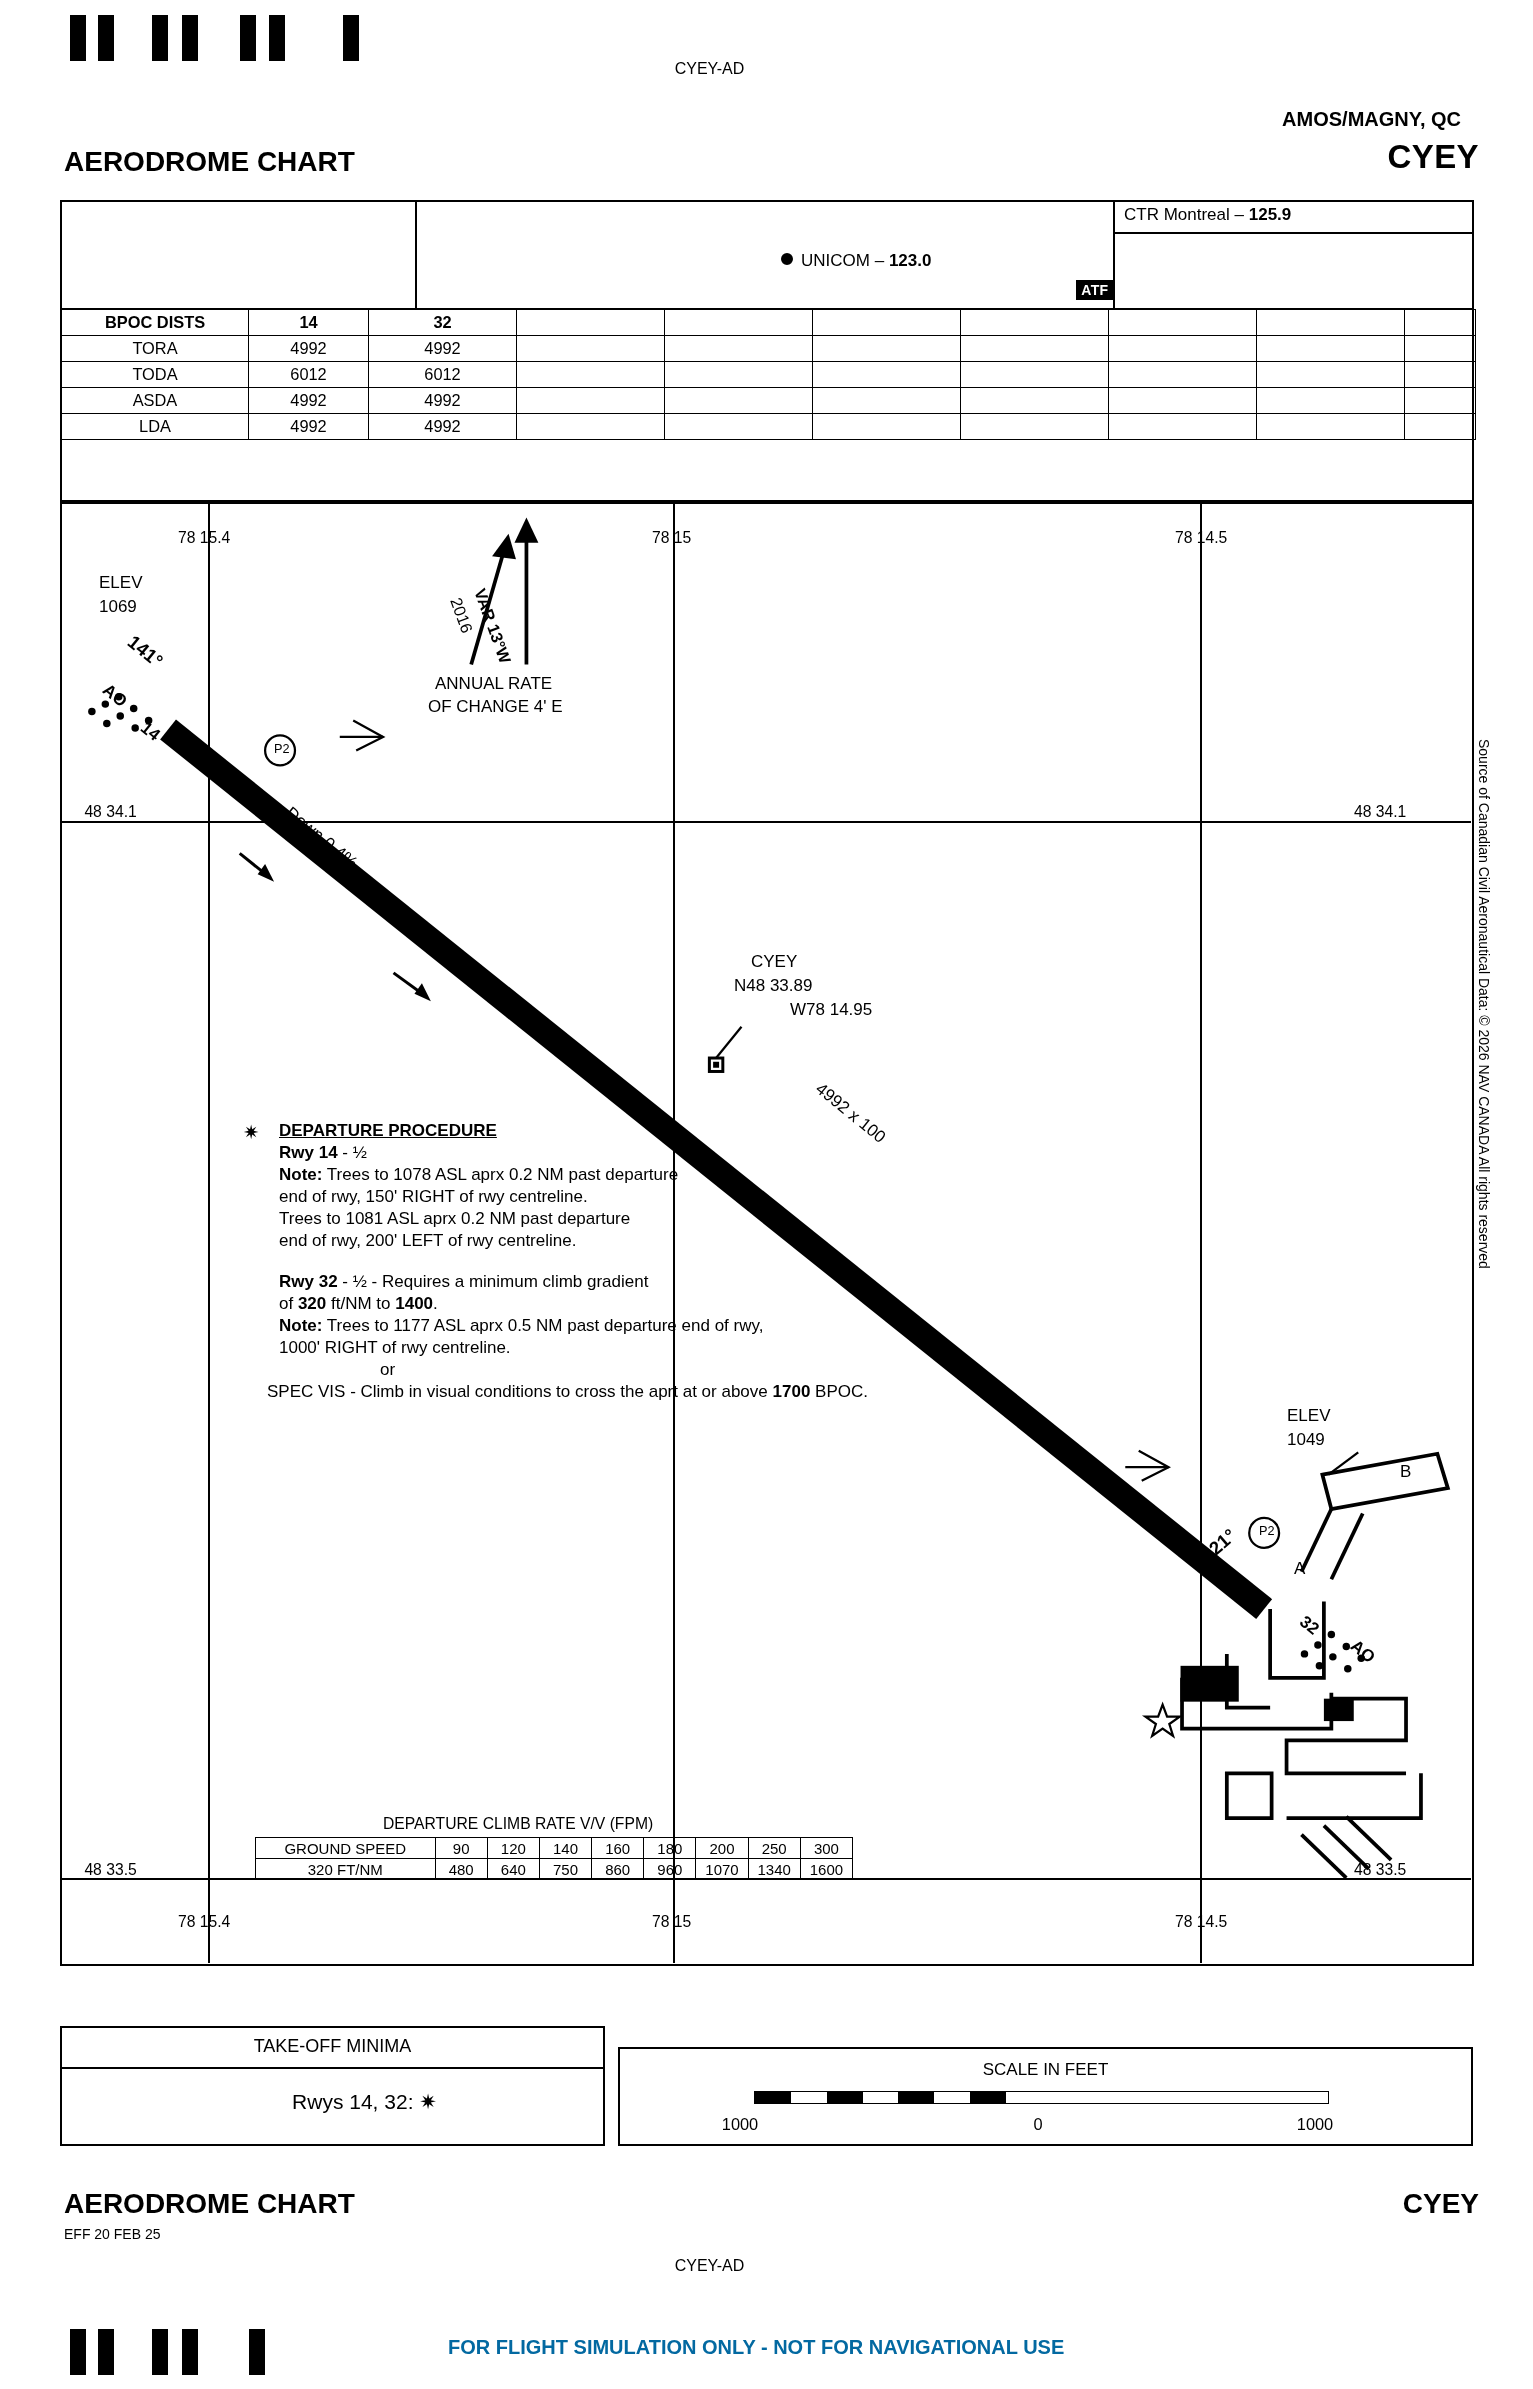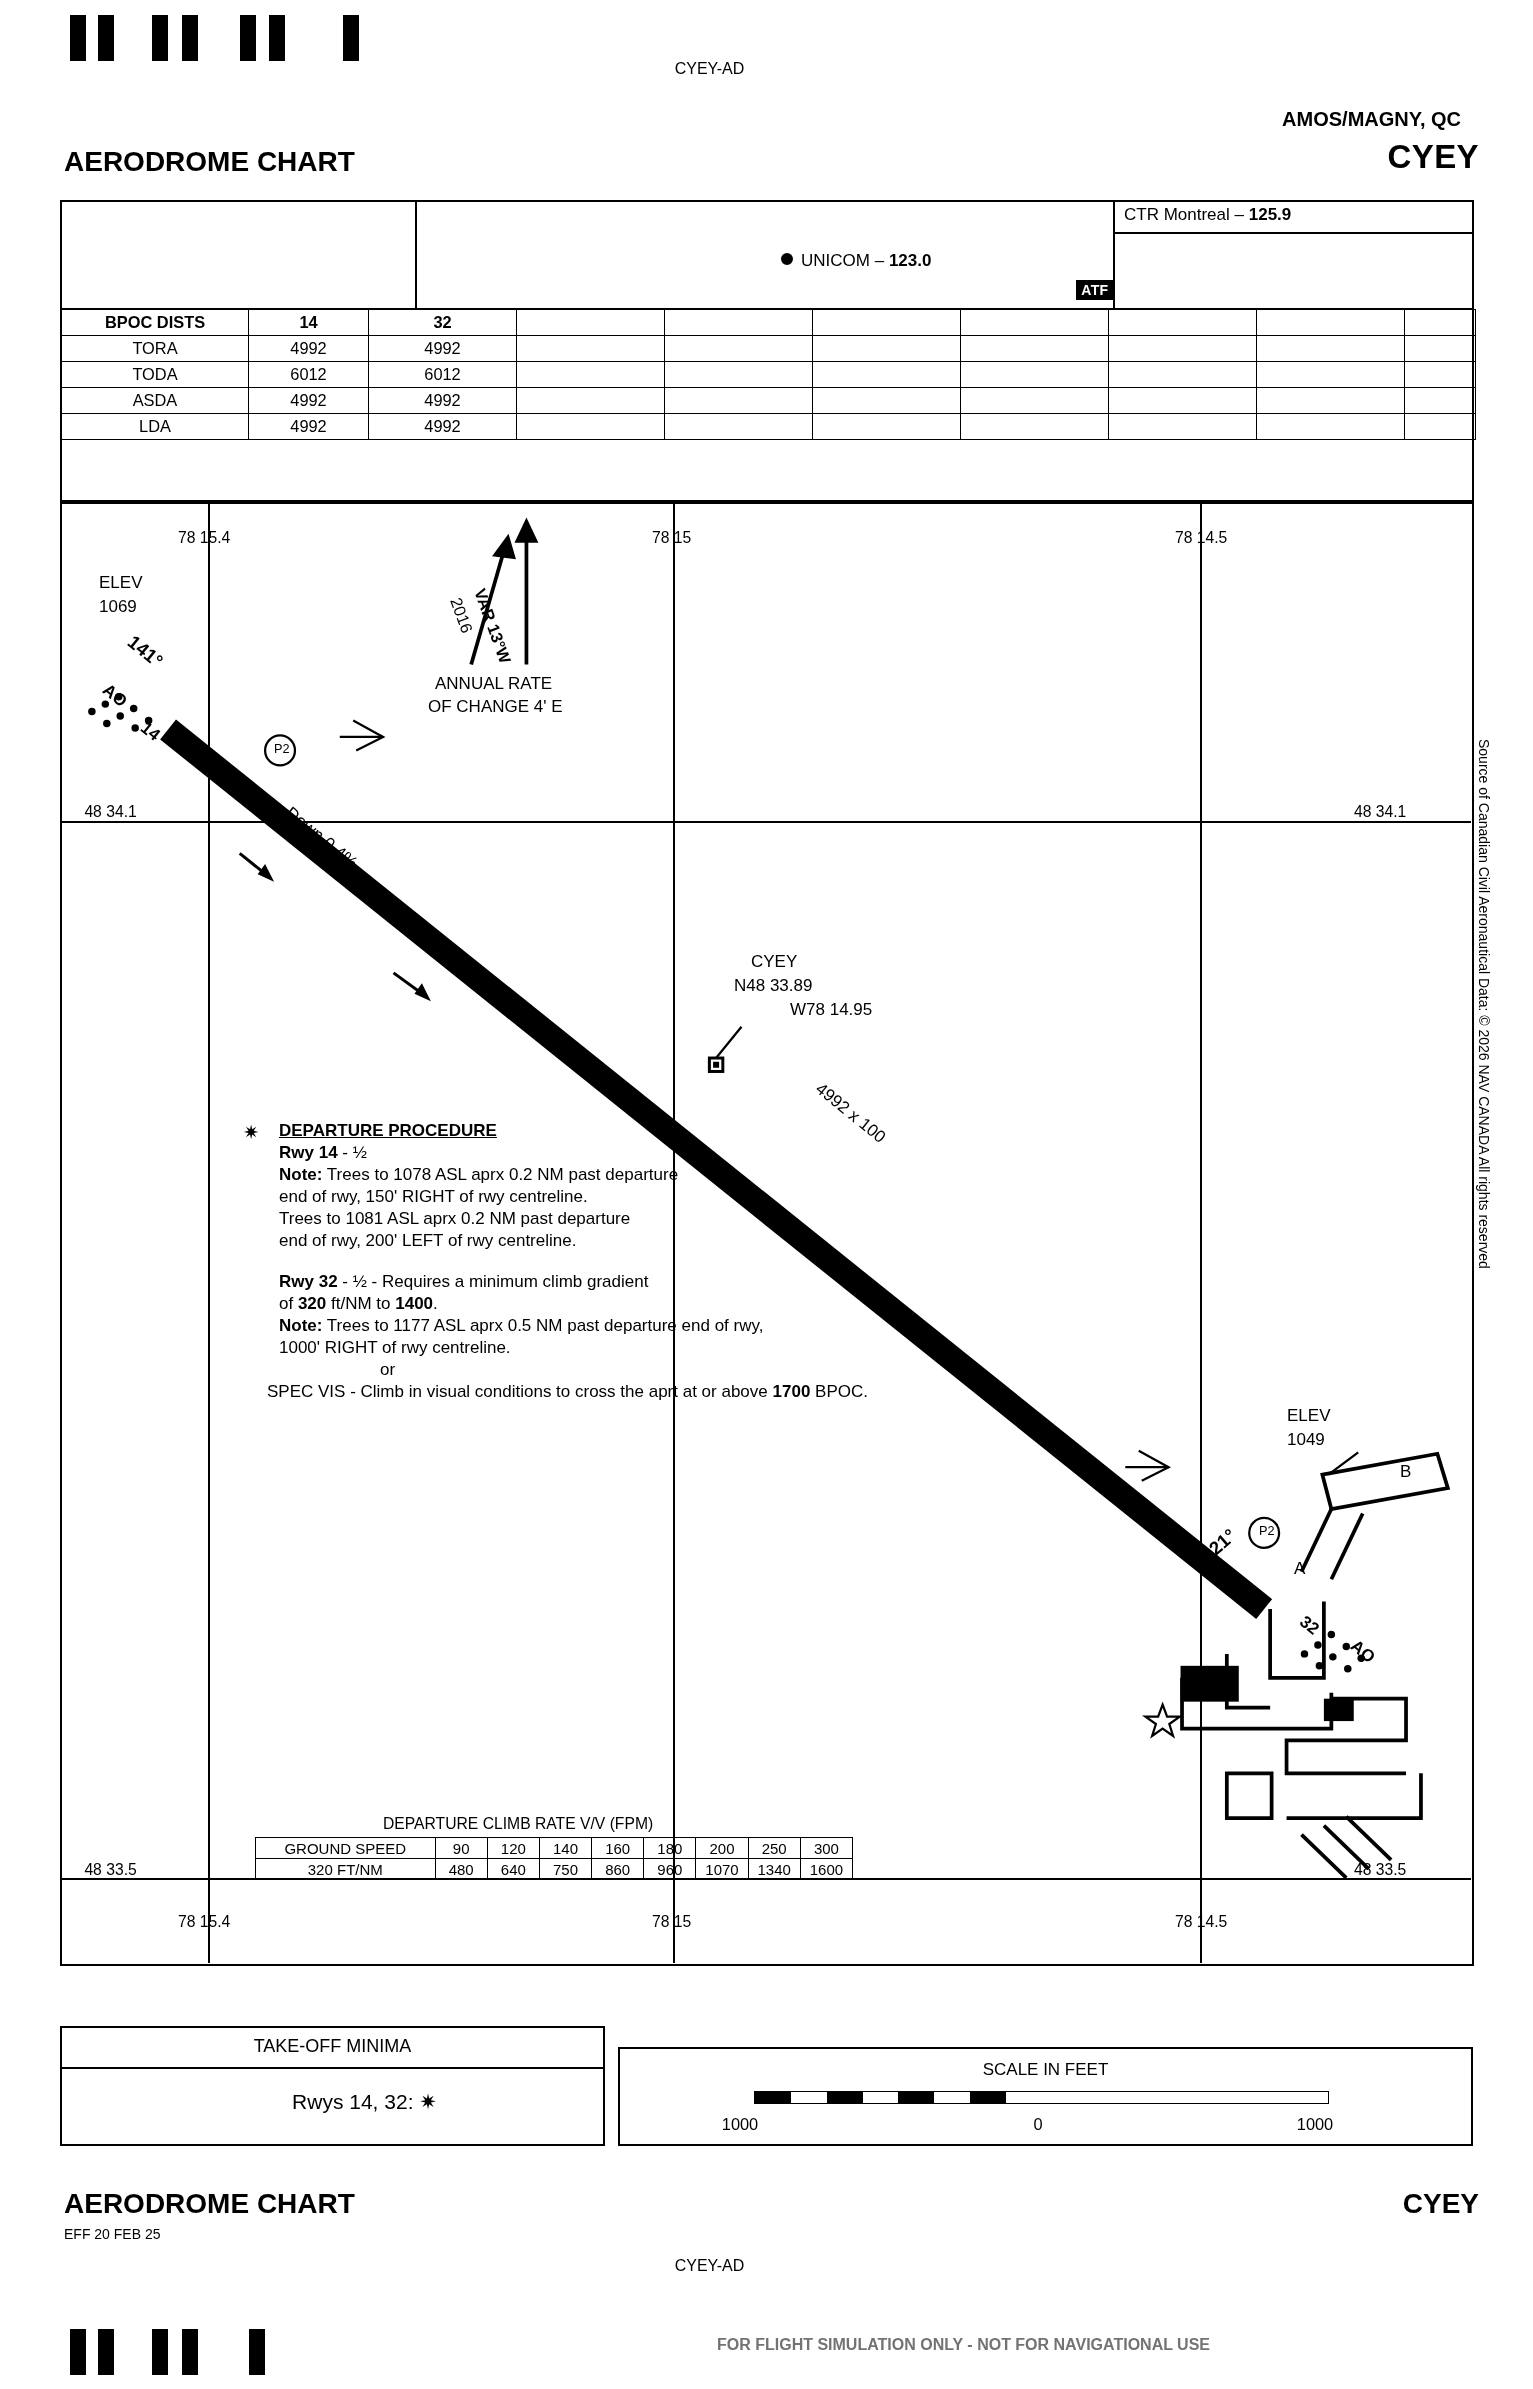--- a/index.html
+++ b/index.html
@@ -148,24 +148,24 @@
     font-size: 14px;
     white-space: nowrap;
     transform-origin: 0 0;
   }
 
   .footer-title { position: absolute; font-size: 28px; font-weight: bold; }
   .footer-ident { position: absolute; font-size: 28px; font-weight: bold; text-align: right; }
   .eff { position: absolute; font-size: 14px; }
   .disclaimer {
     position: absolute;
-    font-size: 16px;
+    font-size: 20px;
     font-weight: bold;
-    color: #737373;
-    text-align: center;
+    color: #0369a1;
+    text-align: left;
   }
   svg { position: absolute; left:0; top:0; overflow: visible; }
 </style>
 </head>
 <body>
 
 <div id="page">
 
   <div class="barcode" style="left:70px; top:15px; width:314px;">
     <div class="bar" style="left:0px;   width:16.4px;"></div>

